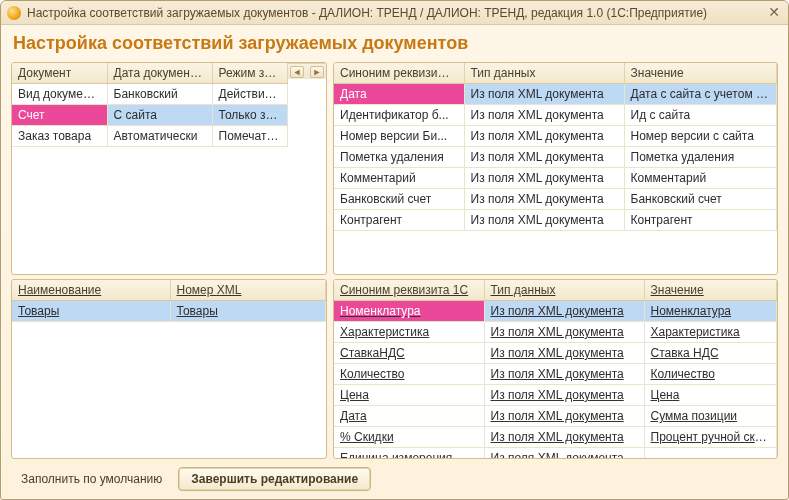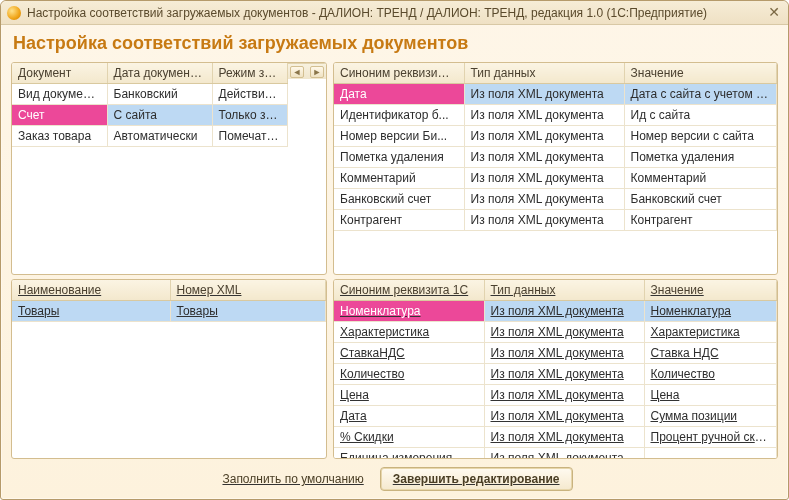--- a/index.html
+++ b/index.html
@@ -112,24 +112,23 @@
     width:14px; height:12px;
     background:linear-gradient(#fff8e9,#efe2c3);
     border:1px solid #d3bf91;
     border-radius:2px;
     display:flex; align-items:center; justify-content:center;
     font-size:9px; color:#8a754a;
   }
   .hscroll .track { flex:1; margin:0 3px; height:12px; }
 
   .footer {
-    display:flex; justify-content:center; align-items:center;
+    display:flex; justify-content:flex-start; align-items:center;
     gap:10px;
     padding: 8px 4px 2px 4px;
-    text-decoration: underline;
   }
   .btn {
     background: linear-gradient(#fffaf0, #f5e9ce);
     border:1px solid #c9b37f;
     border-radius:4px;
     padding: 4px 12px;
     color:#4a3e25;
     cursor:pointer;
   }
   .btn.primary {

